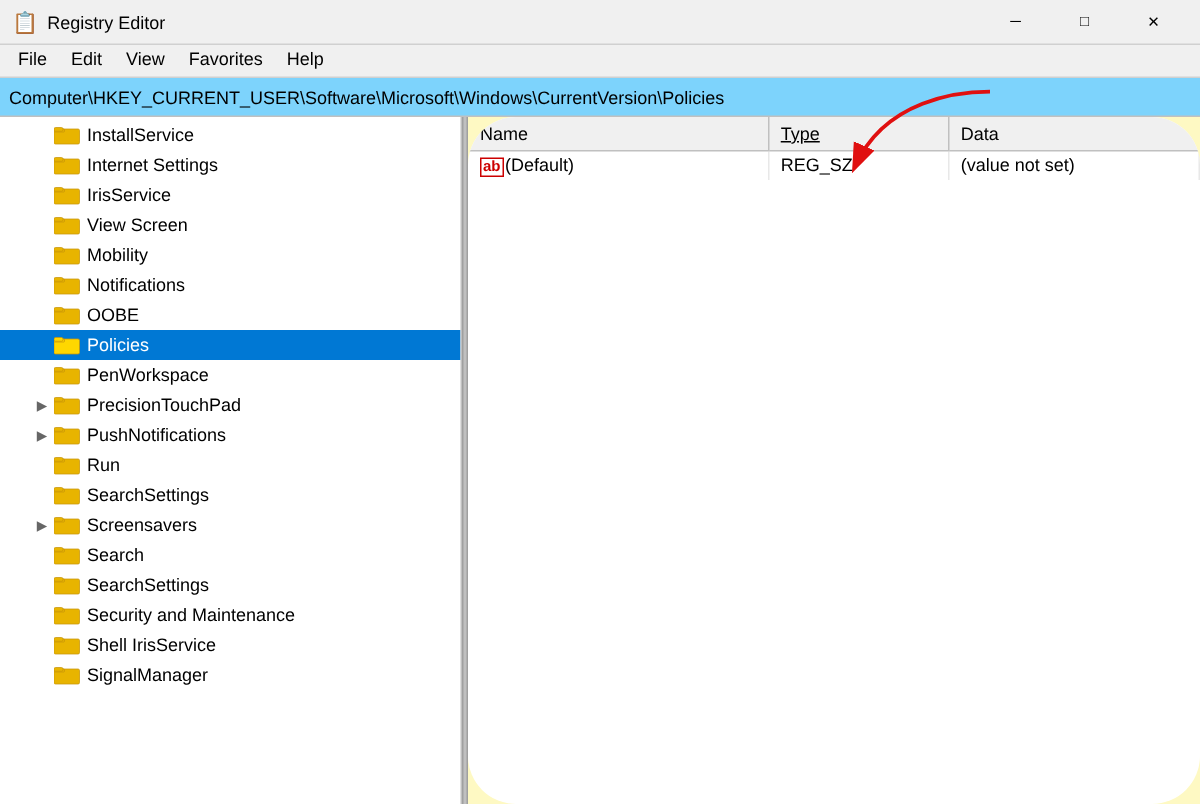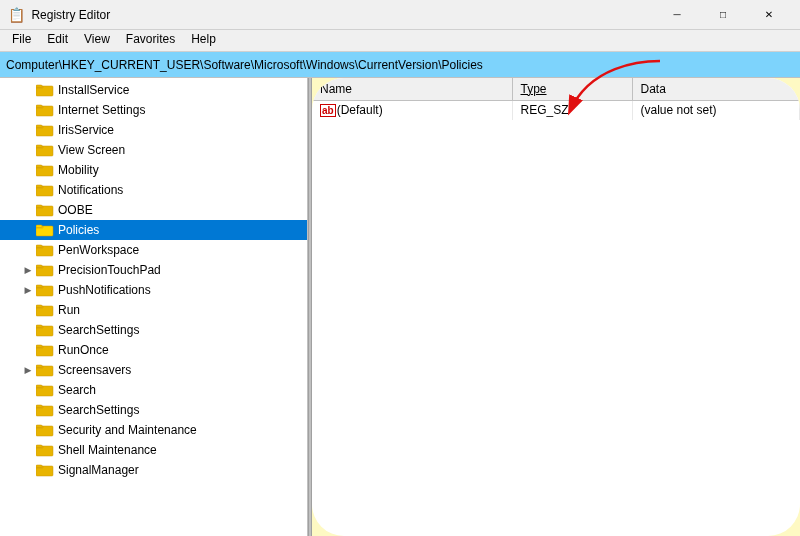--- a/index.html
+++ b/index.html
@@ -327,29 +327,20 @@
       <div class="tree-item">
         <span class="expand-icon"></span>
         <span class="folder-icon"><svg class="folder-svg" viewBox="0 0 18 14" xmlns="http://www.w3.org/2000/svg">
     <rect x="0" y="3" width="17" height="10" rx="1" fill="#e8b400" stroke="#c8960a" stroke-width="0.5"></rect>
     <rect x="0" y="3" width="7" height="2" rx="0.5" fill="#e8b400" stroke="#c8960a" stroke-width="0.5"></rect>
     <rect x="0" y="2" width="6" height="2.5" rx="1" fill="#e8b400" stroke="#c8960a" stroke-width="0.5"></rect>
   </svg></span>
         <span>SearchSettings</span>
       </div>
       <div class="tree-item">
-        <span class="expand-icon"></span>
-        <span class="folder-icon"><svg class="folder-svg" viewBox="0 0 18 14" xmlns="http://www.w3.org/2000/svg">
-    <rect x="0" y="3" width="17" height="10" rx="1" fill="#e8b400" stroke="#c8960a" stroke-width="0.5"></rect>
-    <rect x="0" y="3" width="7" height="2" rx="0.5" fill="#e8b400" stroke="#c8960a" stroke-width="0.5"></rect>
-    <rect x="0" y="2" width="6" height="2.5" rx="1" fill="#e8b400" stroke="#c8960a" stroke-width="0.5"></rect>
-  </svg></span>
-        <span>RunOnce</span>
-      </div>
-      <div class="tree-item">
         <span class="expand-icon">▶</span>
         <span class="folder-icon"><svg class="folder-svg" viewBox="0 0 18 14" xmlns="http://www.w3.org/2000/svg">
     <rect x="0" y="3" width="17" height="10" rx="1" fill="#e8b400" stroke="#c8960a" stroke-width="0.5"></rect>
     <rect x="0" y="3" width="7" height="2" rx="0.5" fill="#e8b400" stroke="#c8960a" stroke-width="0.5"></rect>
     <rect x="0" y="2" width="6" height="2.5" rx="1" fill="#e8b400" stroke="#c8960a" stroke-width="0.5"></rect>
   </svg></span>
         <span>Screensavers</span>
       </div>
       <div class="tree-item">
         <span class="expand-icon"></span>
@@ -378,21 +369,21 @@
   </svg></span>
         <span>Security and Maintenance</span>
       </div>
       <div class="tree-item">
         <span class="expand-icon"></span>
         <span class="folder-icon"><svg class="folder-svg" viewBox="0 0 18 14" xmlns="http://www.w3.org/2000/svg">
     <rect x="0" y="3" width="17" height="10" rx="1" fill="#e8b400" stroke="#c8960a" stroke-width="0.5"></rect>
     <rect x="0" y="3" width="7" height="2" rx="0.5" fill="#e8b400" stroke="#c8960a" stroke-width="0.5"></rect>
     <rect x="0" y="2" width="6" height="2.5" rx="1" fill="#e8b400" stroke="#c8960a" stroke-width="0.5"></rect>
   </svg></span>
-        <span>Shell Maintenance</span>
+        <span>Shell IrisService</span>
       </div>
       <div class="tree-item">
         <span class="expand-icon"></span>
         <span class="folder-icon"><svg class="folder-svg" viewBox="0 0 18 14" xmlns="http://www.w3.org/2000/svg">
     <rect x="0" y="3" width="17" height="10" rx="1" fill="#e8b400" stroke="#c8960a" stroke-width="0.5"></rect>
     <rect x="0" y="3" width="7" height="2" rx="0.5" fill="#e8b400" stroke="#c8960a" stroke-width="0.5"></rect>
     <rect x="0" y="2" width="6" height="2.5" rx="1" fill="#e8b400" stroke="#c8960a" stroke-width="0.5"></rect>
   </svg></span>
         <span>SignalManager</span>
       </div>

